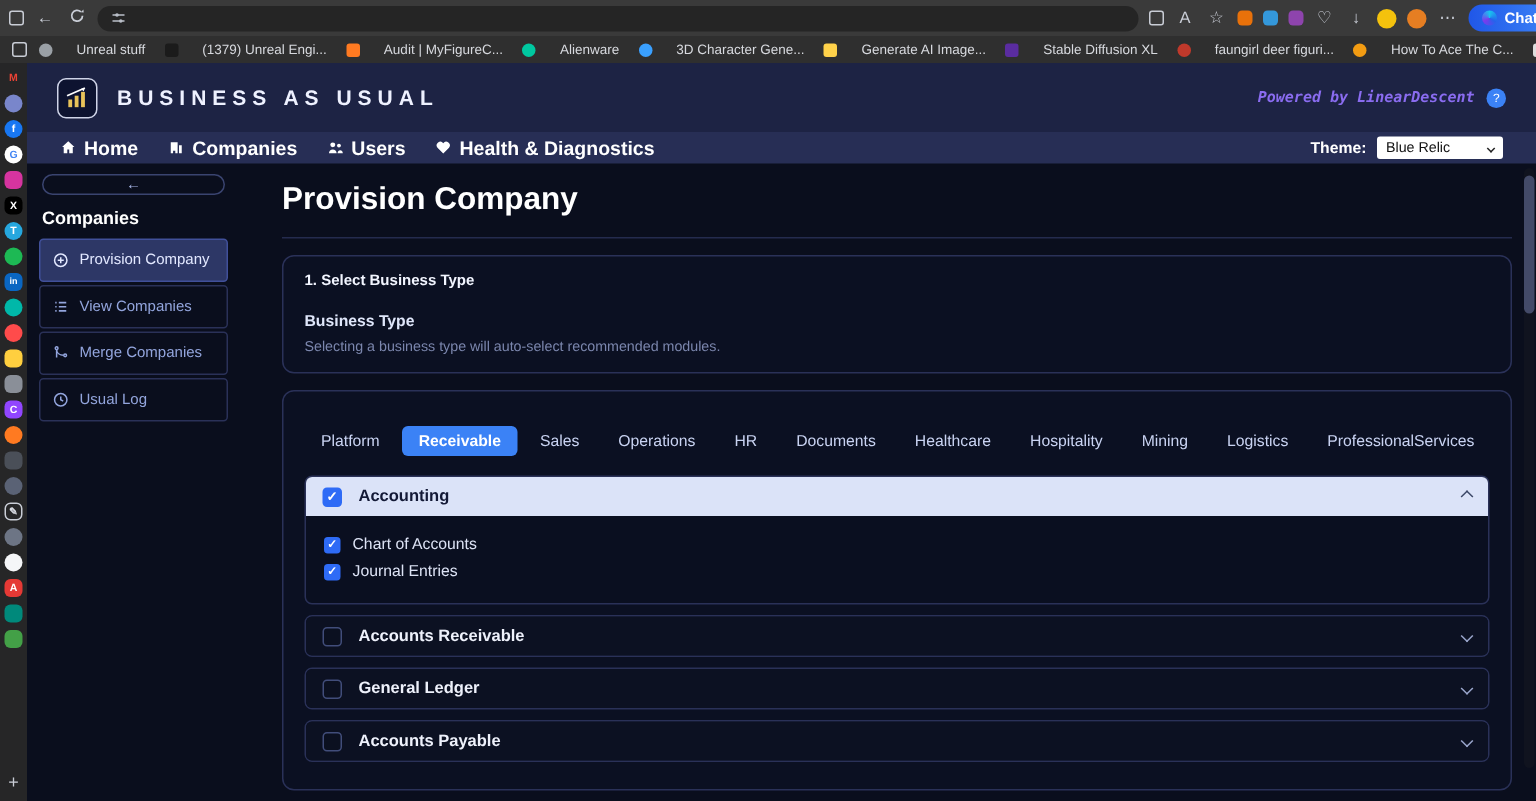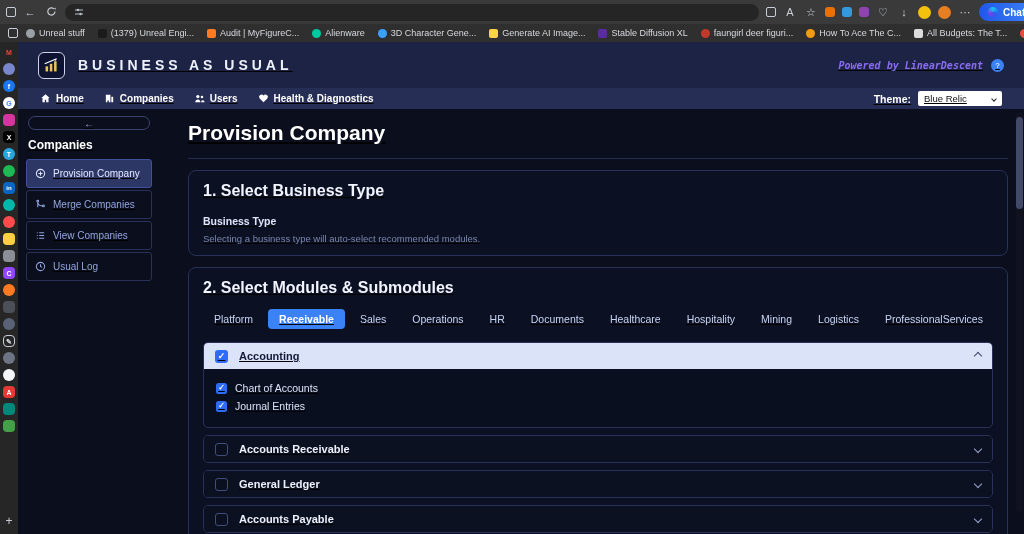--- a/index.html
+++ b/index.html
@@ -19,46 +19,46 @@
   .ext-dot { width:10px; height:10px; border-radius:3px; flex:none; }
   .avatar { width:13px; height:13px; border-radius:50%; flex:none; }
   .chat-btn { height:18px; background:linear-gradient(90deg,#2057e8,#3b82f6); border-radius:9px;
               display:flex; align-items:center; gap:5px; padding:0 9px; color:#fff; font-size:10px;
               font-weight:bold; flex:none; }
   .chat-ic { width:10px; height:10px; border-radius:50%;
              background:conic-gradient(#19c3f0,#2563eb,#7c3aed,#19c3f0); }
 
   .bmbar { position:absolute; top:24px; left:0; width:1024px; height:18px; background:#2f2f2f;
            display:flex; align-items:center; padding:0 8px; gap:3px; z-index:30; }
-  .bm { display:flex; align-items:center; gap:4px; padding:0 5px; height:14px; border-radius:3px; }
+  .bm { display:flex; align-items:center; gap:16px; padding:0 5px; height:14px; border-radius:3px; }
   .bm-label { color:#d7d9de; font-size:9px; white-space:nowrap; }
   .fav { width:9px; height:9px; border-radius:2px; flex:none; }
   .bm-lead { color:#c9cdd6; }
 
   
   .leftrail { position:absolute; top:42px; left:0; width:18px; height:492px; background:#262627;
               display:flex; flex-direction:column; align-items:center; padding:4px 0 6px; gap:5px; z-index:25; }
   .rail-ic { width:12px; height:12px; border-radius:4px; font-size:7px; font-weight:bold;
              display:flex; align-items:center; justify-content:center; line-height:1; flex:none; }
   .rail-plus { margin-top:auto; color:#c9cdd6; font-size:12px; }
 
   
   .viewport { position:absolute; top:42px; left:18px; width:1006px; height:492px;
-              background:#0a0e1d; overflow:hidden;text-decoration:underline; }
+              background:#0a0e1d; overflow:hidden; }
   .app-header { height:46px; background:#1d2344; display:flex; align-items:center; padding:0 20px; }
   .logo { width:27px; height:27px; border:1.5px solid #cfd4e8; border-radius:6px; background:#0d1330;
           display:flex; align-items:center; justify-content:center; }
   .brand { margin-left:13px; color:#eef1ff; font-size:14px; font-weight:bold; letter-spacing:4px; }
   .powered { margin-left:auto; font-family:"DejaVu Sans Mono",monospace; font-style:italic;
              font-weight:bold; color:#8a6cf0; font-size:10px; }
   .help-badge { width:13px; height:13px; border-radius:50%; background:#3b82f6; color:#fff;
                 font-size:8px; display:flex; align-items:center; justify-content:center; margin-left:8px; }
 
   .app-nav { height:21px; background:#272e55; display:flex; align-items:center; padding:0 22px; gap:20px; }
-  .nav-item { display:flex; align-items:center; gap:5px; color:#fff; font-size:10px; font-weight:bold; }
+  .nav-item { display:flex; align-items:center; gap:5px; color:#fff; font-size:13px; font-weight:bold; }
   .nav-item svg { fill:#fff; }
   .nav-right { margin-left:auto; display:flex; align-items:center; gap:7px; }
   .theme-label { color:#fff; font-size:10.5px; font-weight:bold; }
   .theme-select { width:84px; height:15px; background:#fff; border-radius:2px; display:flex;
                   align-items:center; justify-content:space-between; padding:0 6px; color:#111;
                   font-size:9.5px; }
 
   .app-main { display:flex; height:425px; }
   .app-sidebar { width:140px; padding:0 6px 0 8px; flex:none; }
   .back-btn { margin:7px 2px 0; height:14px; border:1px solid #3a4470; border-radius:7px;
@@ -68,21 +68,21 @@
              display:flex; align-items:center; gap:7px; padding:0 8px; color:#93a5dd; font-size:10px; }
   .sb-item svg { stroke:#93a5dd; fill:none; stroke-width:1.1; flex:none; }
   .sb-item.active { background:#2d3766; border-color:#41509a; color:#e2e8ff; }
   .sb-item.active svg { stroke:#e2e8ff; }
 
   .content { flex:1; padding:12px 16px 0 30px; overflow:hidden; }
   .page-h1 { color:#fff; font-size:21px; font-weight:bold; padding-bottom:13px;
              border-bottom:1px solid #242b4e; }
   .card { border:1px solid #2a3158; border-radius:8px; background:#0b1022; padding:11px 14px;
           margin-top:11px; }
-  .card-title { color:#f2f5ff; font-size:16px; font-weight:bold; }
+  .card-title { color:#f2f5ff; font-size:10px; font-weight:bold; }
   .field-label { color:#dfe6fa; font-size:10.5px; font-weight:bold; margin:15px 0 6px; }
   .select { height:21px; background:#0a0f20; border:1px solid #2a3158; border-radius:4px;
             display:flex; align-items:center; justify-content:space-between; padding:0 10px;
             color:#e7ecfa; font-size:10.5px; }
   .helper { color:#7b86ad; font-size:9.5px; margin-top:6px; }
 
   .tabs { display:flex; gap:4px; margin:12px 0 13px; flex-wrap:nowrap; }
   .tab { padding:4px 11px; border-radius:4px; font-size:10.5px; color:#c9d3f2; white-space:nowrap; }
   .tab.active { background:#3b82f6; color:#fff; font-weight:bold; }
 
@@ -293,52 +293,51 @@
         <div class="sb-title">Companies</div>
         <div class="sb-item active">
           <svg width="11" height="11" viewBox="0 0 12 12">
               <circle cx="6" cy="6" r="4.5"></circle>
               <path d="M6 3.8v4.4M3.8 6h4.4"></path>
             </svg>
           <span>Provision Company</span>
         </div>
         <div class="sb-item">
           <svg width="11" height="11" viewBox="0 0 12 12">
+              <path d="M2 3h1M2 6h1M2 9h1M4.6 3H10M4.6 6H10M4.6 9H10"></path>
+            </svg>
+          <span>View Companies</span>
+        </div>
+        <div class="sb-item">
+          <svg width="11" height="11" viewBox="0 0 12 12">
               <path d="M3 3v6M3 3c0 3 2.5 4.5 5 4.5"></path>
               <circle cx="3" cy="2.3" r="1"></circle>
               <circle cx="9.2" cy="7.5" r="1"></circle>
             </svg>
           <span>Merge Companies</span>
-        </div>
-        <div class="sb-item">
-          <svg width="11" height="11" viewBox="0 0 12 12">
-              <path d="M2 3h1M2 6h1M2 9h1M4.6 3H10M4.6 6H10M4.6 9H10"></path>
-            </svg>
-          <span>View Companies</span>
         </div>
         <div class="sb-item">
           <svg width="11" height="11" viewBox="0 0 12 12">
               <circle cx="6" cy="6" r="4.5"></circle>
               <path d="M6 3.6V6l1.8 1"></path>
             </svg>
           <span>Usual Log</span>
         </div>
       </div>
 
       <div class="content">
         <div class="page-h1">Provision Company</div>
 
         <div class="card">
           <div class="card-title">1. Select Business Type</div>
           <div class="field-label">Business Type</div>
           <div class="helper">Selecting a business type will auto-select recommended modules.</div>
         </div>
 
         <div class="card">
-          <div class="card-title">2. Select Modules &amp; Submodules</div>
 
           <div class="tabs">
             <div class="tab">Platform</div>
             <div class="tab active">Receivable</div>
             <div class="tab">Sales</div>
             <div class="tab">Operations</div>
             <div class="tab">HR</div>
             <div class="tab">Documents</div>
             <div class="tab">Healthcare</div>
             <div class="tab">Hospitality</div>

